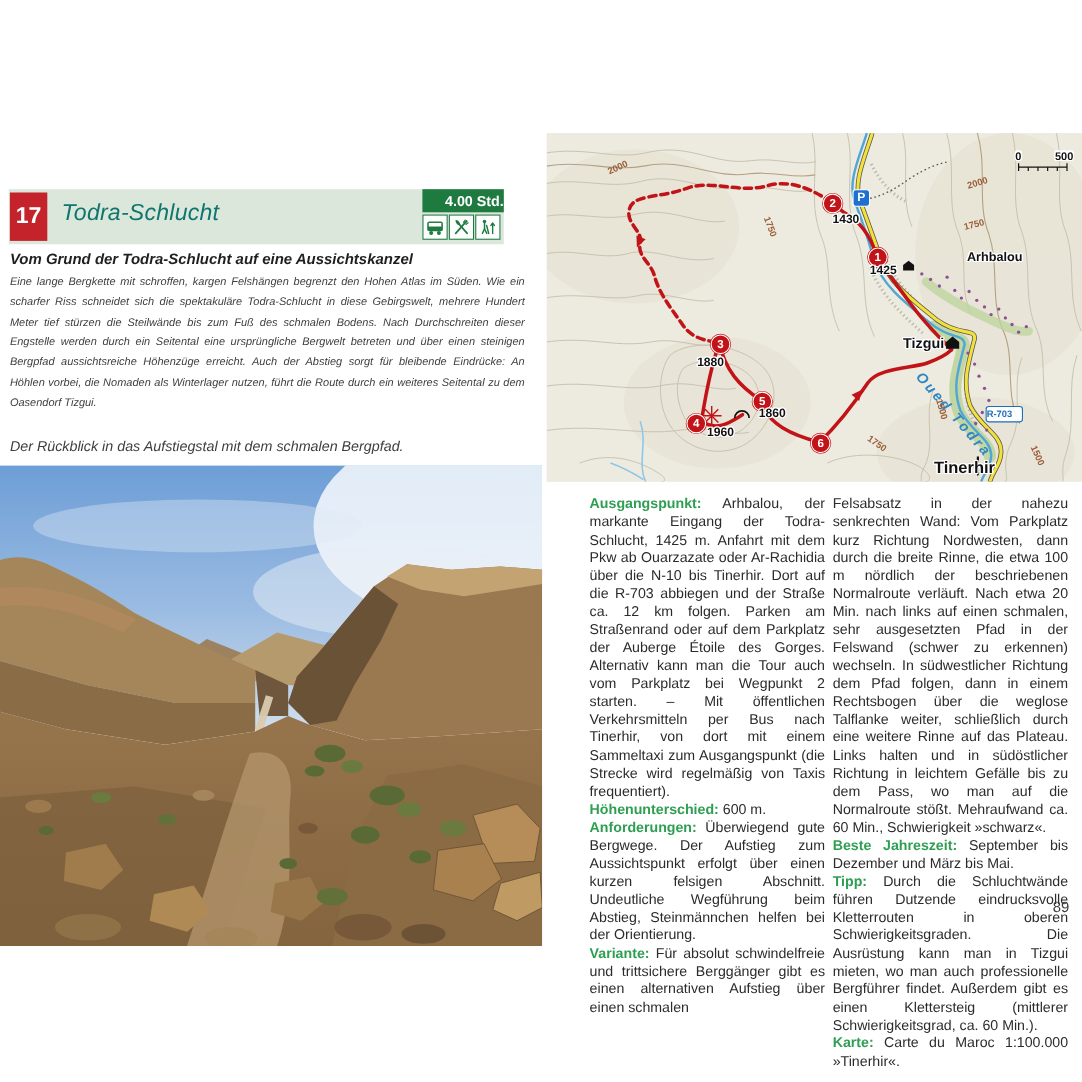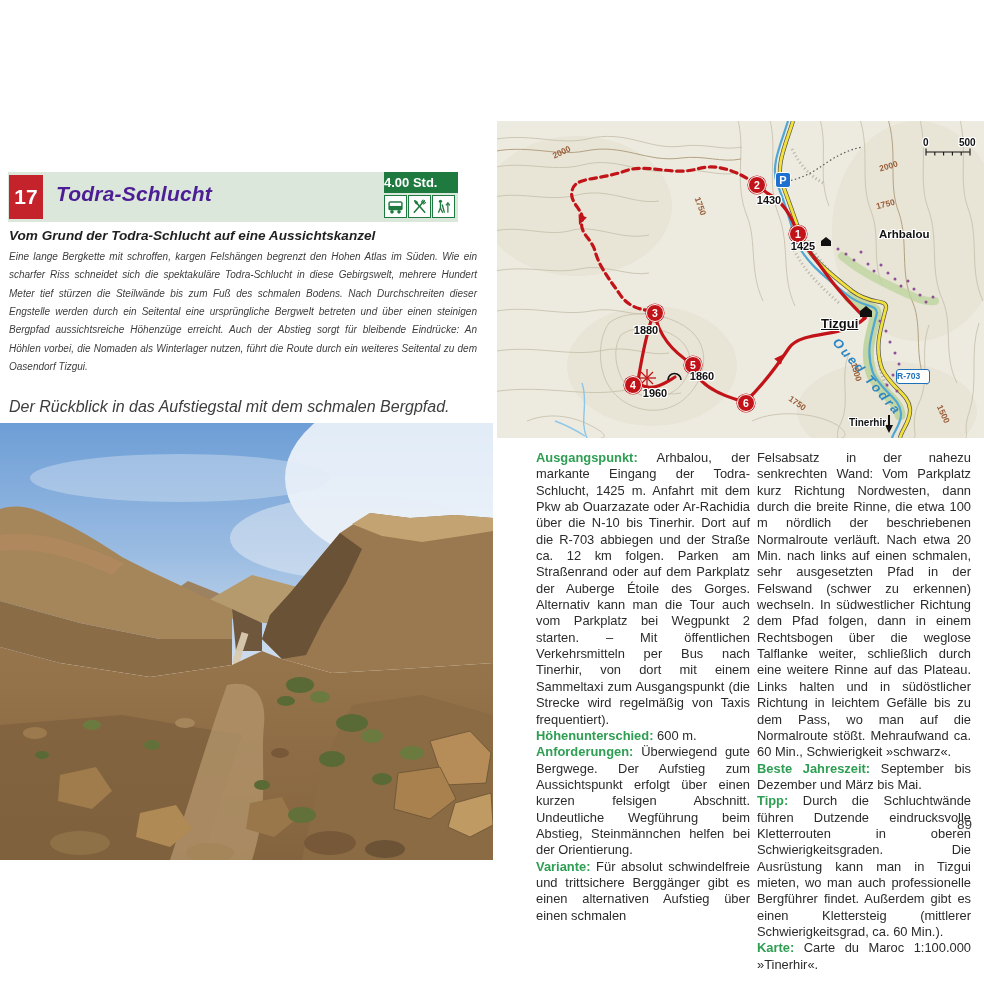--- a/index.html
+++ b/index.html
@@ -3,33 +3,33 @@
 <meta charset="utf-8">
 <style>
   html,body{margin:0;padding:0;background:#ffffff;}
   .page{position:relative;width:984px;height:984px;background:#fff;overflow:hidden;
         font-family:"Liberation Sans",sans-serif;color:#2e2e2e;}
 
   
   .header-bar{position:absolute;left:8px;top:172px;width:450px;height:50px;background:#dbe7da;}
   .tour-num{position:absolute;left:1px;top:3px;width:34px;height:44px;background:#c5232b;color:#fff;
             font-weight:bold;font-size:21px;line-height:44px;text-align:center;}
-  .tour-title{position:absolute;left:48px;top:10px;font-size:21px;font-weight:bold;font-style:italic;color:#4c1d95;letter-spacing:.2px;}
+  .tour-title{position:absolute;left:48px;top:10px;font-size:21px;font-weight:normal;font-style:italic;color:#0f766e;letter-spacing:.2px;}
   .time-badge{position:absolute;left:376px;top:0px;width:74px;height:21px;background:#1f7a40;color:#fff;
-              font-weight:bold;font-size:13px;line-height:21px;text-align:left;}
+              font-weight:bold;font-size:13px;line-height:21px;text-align:right;}
   .icon-row{position:absolute;left:376px;top:23px;display:flex;gap:1px;}
   .icon-box{width:23px;height:23px;background:#fdfefd;border:1px solid #1f7a40;box-sizing:border-box;
             display:flex;align-items:center;justify-content:center;}
   .icon-box svg{display:block;}
 
   
   .subtitle{position:absolute;left:9px;top:228px;width:468px;font-size:13.6px;font-weight:bold;font-style:italic;color:#1f1f1f;}
   .intro{position:absolute;left:9px;top:248px;width:468px;font-size:10px;font-style:italic;color:#3d3d3d;
          line-height:18.35px;text-align:justify;}
-  .caption{position:absolute;left:9px;top:398px;width:468px;font-size:16px;font-style:italic;color:#3d3d3d;}
+  .caption{position:absolute;left:9px;top:398px;width:468px;font-size:13px;font-style:italic;color:#3d3d3d;}
 
   
   .photo{position:absolute;left:0;top:423px;width:493px;height:437px;overflow:hidden;}
   .photo svg{width:100%;height:100%;display:block;}
 
   
   .map{position:absolute;left:497px;top:121px;width:487px;height:317px;background:#edebe0;overflow:hidden;}
   .map svg.base{position:absolute;left:0;top:0;width:487px;height:317px;}
   .maplabel{position:absolute;white-space:nowrap;
      text-shadow:-1px 0 #fff,1px 0 #fff,0 -1px #fff,0 1px #fff,-1px -1px #fff,1px 1px #fff,-1px 1px #fff,1px -1px #fff;}
@@ -39,21 +39,21 @@
   .wp{position:absolute;width:16px;height:16px;border-radius:50%;background:#c21418;border:1.6px solid #fff;
       box-sizing:content-box;box-shadow:0 0 0 .6px #c21418;color:#fff;font-weight:bold;font-size:10.5px;
       line-height:16px;text-align:center;}
   .parking{position:absolute;width:14px;height:14px;background:#1f6fd0;border:1px solid #fff;border-radius:3px;
            color:#fff;font-weight:bold;font-size:11px;line-height:14px;text-align:center;}
   .river-lbl{font-size:13px;font-weight:bold;font-style:italic;color:#2e86c4;letter-spacing:2.5px;
              transform:rotate(49deg);transform-origin:left top;text-shadow:none;}
   .road-lbl{position:absolute;width:32px;height:13px;background:rgba(255,255,255,.95);border:1.2px solid #1d6fba;
             border-radius:3px;color:#1d6fba;font-weight:bold;font-size:8.5px;line-height:12px;}
   .scale-num{font-size:10px;font-weight:bold;color:#111;}
-  .dir-lbl{font-weight:bold;font-size:10px;color:#111;}
+  .dir-lbl{font-weight:bold;font-size:15px;color:#111;}
 
   
   .infocol{position:absolute;top:450px;width:214px;font-size:12.9px;line-height:16.35px;text-align:justify;color:#2b2b2b;}
   .infocol p{margin:0;}
   .key{font-weight:bold;color:#2e9e52;}
   .col1{left:536px;}
   .col2{left:757px;}
   .page-num{position:absolute;left:932px;top:817px;width:40px;text-align:right;font-size:13.5px;color:#3f3f3f;}
 </style>
 </head>
@@ -312,21 +312,21 @@
     <div class="parking" style="left:278px;top:51px;">P</div>
 
     <span class="maplabel elev" style="left:306px;top:119px;">1425</span>
     <span class="maplabel elev" style="left:272px;top:73px;">1430</span>
     <span class="maplabel elev" style="left:149px;top:203px;">1880</span>
     <span class="maplabel elev" style="left:158px;top:266px;text-align:center;">1960</span>
     <span class="maplabel elev" style="left:205px;top:249px;">1860</span>
     <span class="maplabel elev" style="left:234px;top:290px;margin-top:48px;">1710</span>
 
     <span class="maplabel place" style="left:334px;top:107px;margin-left:48px;">Arhbalou</span>
-    <span class="maplabel place" style="left:324px;top:195px;font-size:13px;text-decoration:underline;">Tizgui</span>
+    <span class="maplabel place" style="left:324px;top:183px;font-size:13px;">Tizgui</span>
     <span class="maplabel river-lbl" style="left:344px;top:214px;">Oued Todra</span>
     <span class="road-lbl" style="left:399px;top:248px;">R-703</span>
     <span class="maplabel dir-lbl" style="left:352px;top:296px;">Tinerhir</span>
     <span class="maplabel scale-num" style="left:426px;top:16px;">0</span>
     <span class="maplabel scale-num" style="left:462px;top:16px;">500</span>
 
     <span class="maplabel contour-lbl" style="left:55px;top:26px;transform:rotate(-25deg);">2000</span>
     <span class="maplabel contour-lbl" style="left:382px;top:40px;transform:rotate(-16deg);">2000</span>
     <span class="maplabel contour-lbl" style="left:379px;top:78px;transform:rotate(-14deg);">1750</span>
     <span class="maplabel contour-lbl" style="left:194px;top:80px;transform:rotate(70deg);">1750</span>

